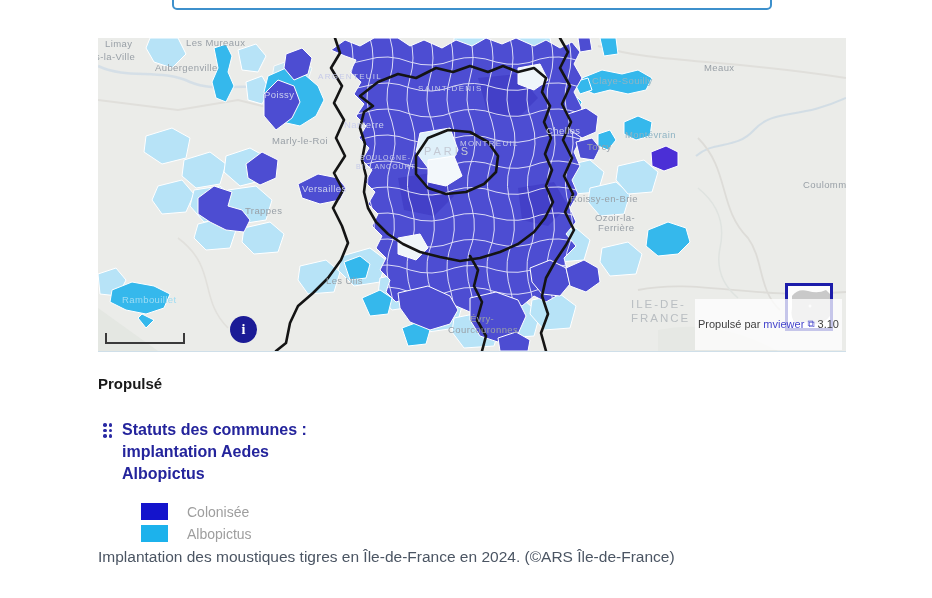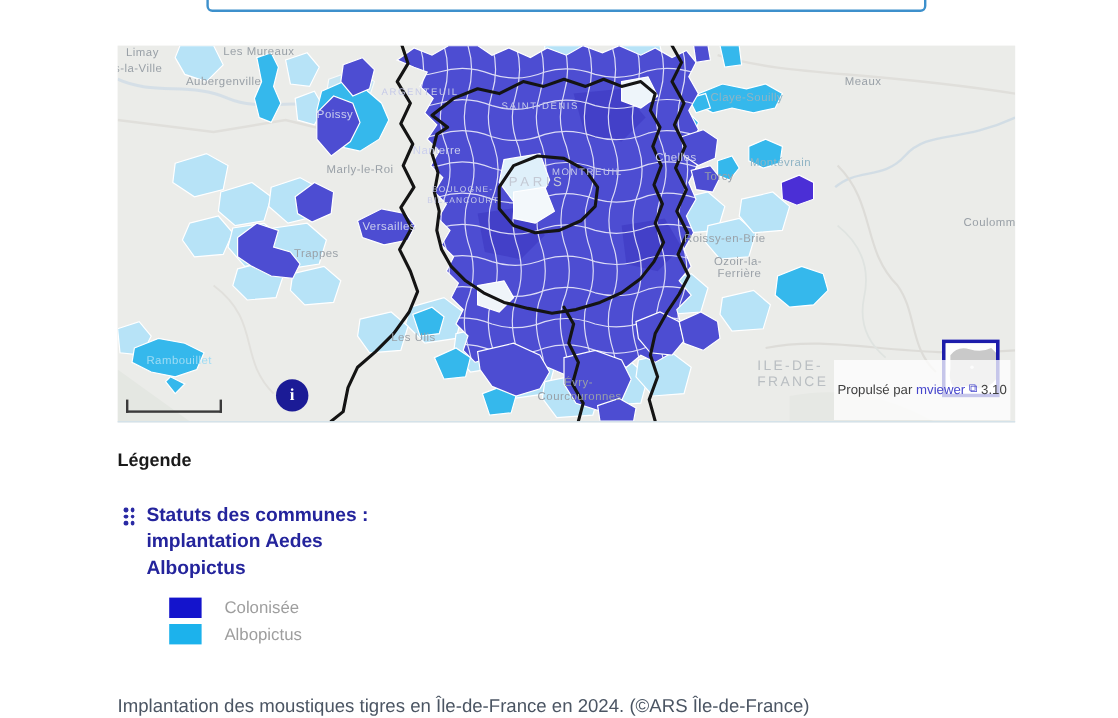--- a/index.html
+++ b/index.html
@@ -44,25 +44,25 @@
   #attribution .ext{display:inline-block;color:var(--link-color);font-size:10px;transform:translateY(-1px);}
 
   
   #legend-heading{position:absolute;left:98px;top:375px;font-size:15px;font-weight:bold;color:#1a1a1a;}
   #drag-dots{position:absolute;left:103px;top:423px;display:grid;grid-template-columns:3.5px 3.5px;
     grid-auto-rows:3.5px;gap:2px;}
   #drag-dots span{background:#2a2aa4;border-radius:50%;}
   #layer-title{position:absolute;left:122px;top:419px;width:205px;font-size:16px;font-weight:bold;
     color:#24249c;line-height:22px;}
   #legend-items{position:absolute;left:127px;top:498px;}
-  .legend-row{display:flex;align-items:flex-start;height:22px;padding-left:14px;}
+  .legend-row{display:flex;align-items:flex-end;height:22px;padding-left:14px;}
   .swatch{width:27px;height:17px;margin-right:19px;flex:0 0 auto;}
   .legend-label{font-size:14px;color:#9e9e9e;}
 
-  #caption{position:absolute;left:98px;top:580px;font-size:15.5px;color:#4b5563;}
+  #caption{position:absolute;left:98px;top:548px;font-size:15.5px;color:#4b5563;}
 </style>
 </head>
 <body>
 
 <div id="page">
 
   <div id="top-banner"></div>
 
   <div id="map-wrap">
     <svg id="map-svg" width="748" height="313" viewBox="0 0 748 313">
@@ -253,21 +253,21 @@
     </div>
 
     <div id="attribution">
       <span>Propulsé par</span>
       <span class="lnk">mviewer</span>
       <span class="ext">⧉</span>
       <span>3.10</span>
     </div>
   </div>
 
-  <div id="legend-heading">Légende</div>
+  <div id="legend-heading">Propulsé</div>
   <div id="drag-dots">
     <span></span>
       <span></span>
       <span></span>
       <span></span>
       <span></span>
       <span></span>
   </div>
   <div id="layer-title">Statuts des communes : implantation Aedes Albopictus</div>
   <div id="legend-items">

